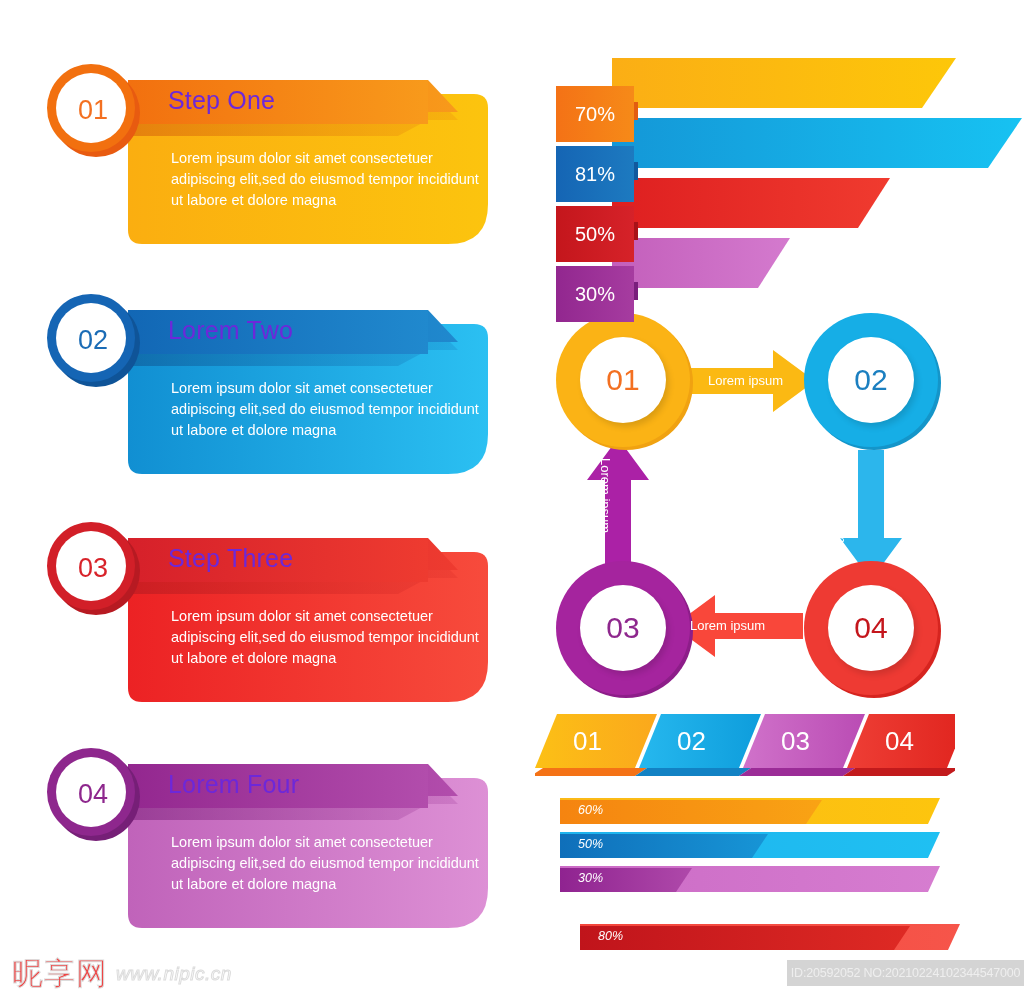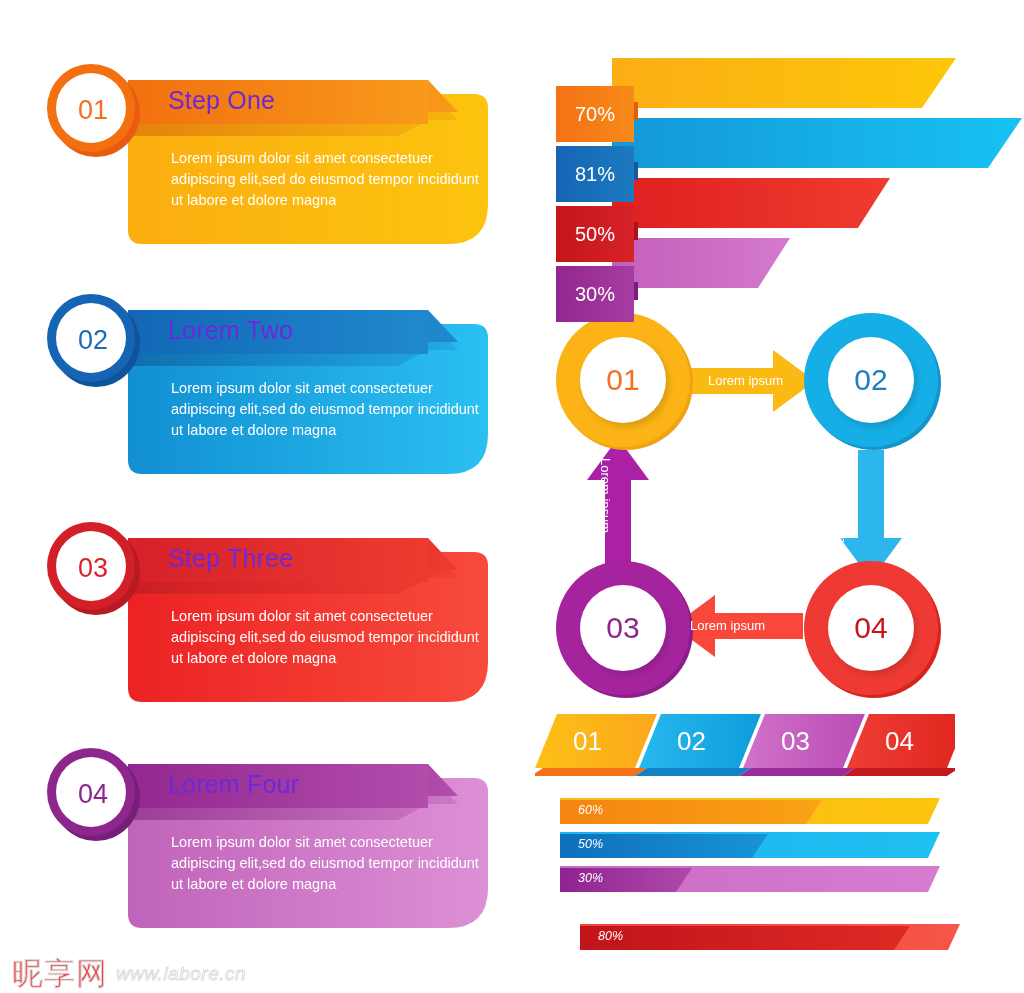--- a/index.html
+++ b/index.html
@@ -486,16 +486,17 @@
           </linearGradient>
       </defs>
       <path d="M0,0 L380,0 L368,26 L0,26 Z" fill="url(#b3t)"></path>
       <path d="M0,2 L330,2 L314,26 L0,26 Z" fill="url(#b3f)"></path>
     </svg>
     <div class="bbar-pct">80%</div>
   </div>
 
   <div class="wm">
     <span class="wm-cn">昵享网</span>
-    <span class="wm-url">www.labore.cn</span>
-  </div>
+    <span class="wm-url">www.nipic.cn</span>
+  </div>
+  <div class="idbox">ID:20592052 NO:20210224102344547000</div>
 
 </div>
 
 </body></html>

